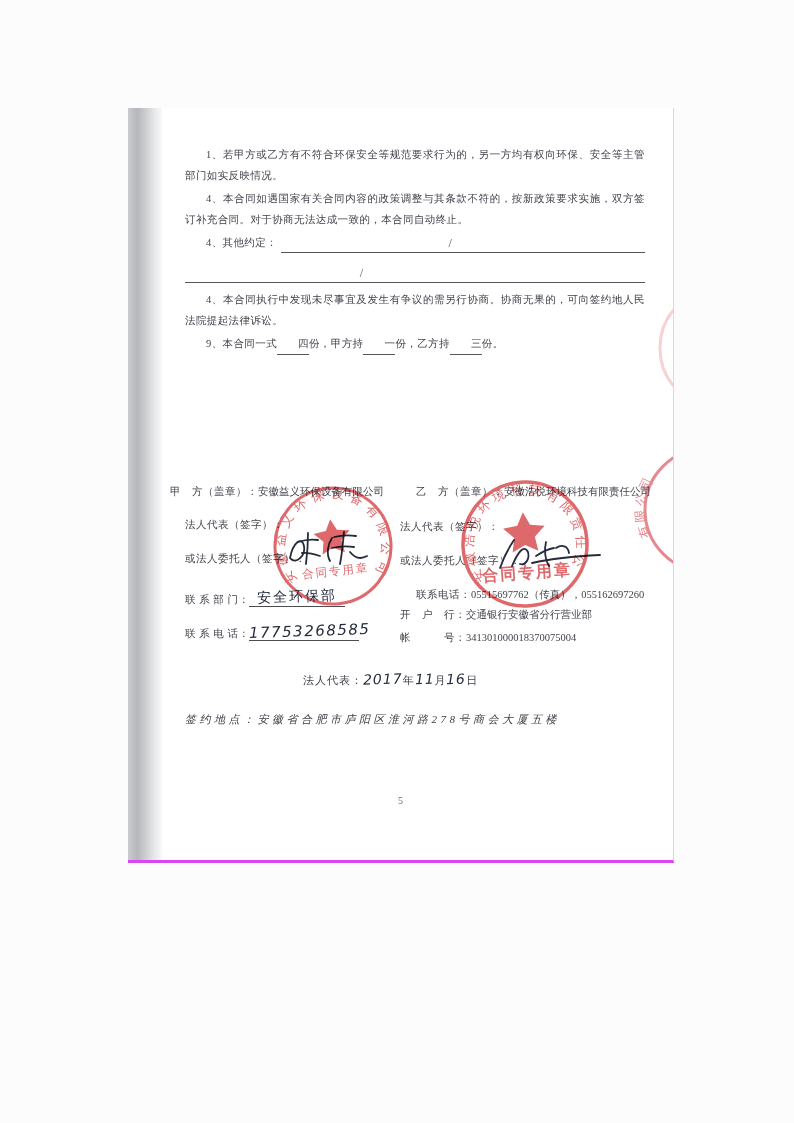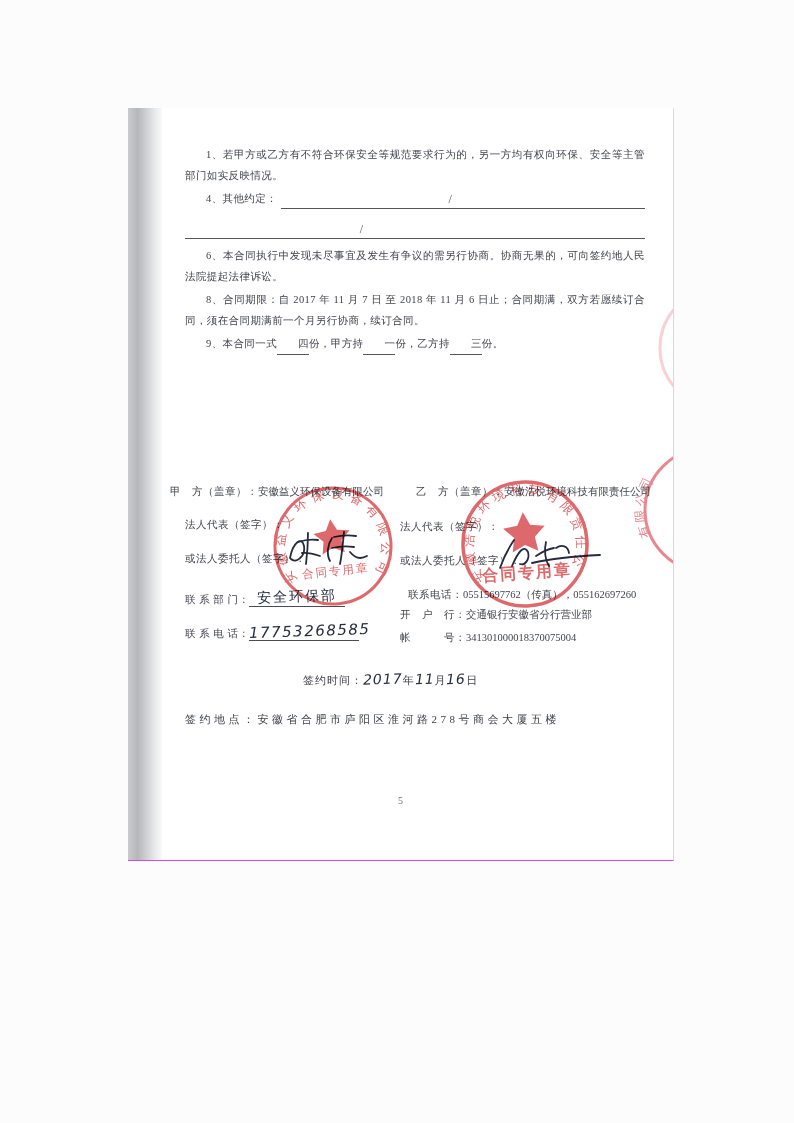--- a/index.html
+++ b/index.html
@@ -6,21 +6,21 @@
   body{
     width:794px;height:1123px;position:relative;overflow:hidden;
     background:#fcfcfd;
     font-family:"Liberation Serif", serif;
     color:#3a3c44;
   }
   .sheet{
     position:absolute;left:128px;top:108px;width:545px;height:752px;
     background:#ffffff;
     border-right:1px solid #d9dadc;
-    border-bottom:1px solid #d946ef;
+    border-bottom:3px solid #d946ef;
     overflow:hidden;
   }
   .spine{
     position:absolute;left:0;top:0;width:34px;height:100%;
     background:linear-gradient(to right,#c9cbce 0%,#b5b7bb 28%,#cfd1d4 55%,#e8eaec 80%,#f8f9f9 100%);
   }
   .clauses{
     position:absolute;left:57px;top:36px;width:460px;
     font-size:10.5px;line-height:21px;letter-spacing:.4px;
     text-align:justify;color:#41434c;
@@ -40,44 +40,44 @@
     display:inline-block;transform:rotate(-2deg);
   }
   .hw-dept{font-size:14px;letter-spacing:2px;}
   .hw-phone{font-size:15px;letter-spacing:1.5px;font-style:italic;}
   .hw-date{font-size:14px;letter-spacing:1px;font-style:italic;}
   .uslot{display:inline-block;border-bottom:1px solid #4a4c52;text-align:center;vertical-align:bottom;}
   .seal{position:absolute;mix-blend-mode:multiply;opacity:.85;}
   .seal svg{overflow:visible;}
   .sigscribble{position:absolute;}
   .signtime{position:absolute;left:175px;top:563px;font-size:11px;letter-spacing:1px;color:#40424b;}
-  .signplace{position:absolute;left:57px;top:604px;font-size:11px;letter-spacing:3.5px;color:#3e4049;}
+  .signplace{position:absolute;left:57px;top:604px;font-size:11px;letter-spacing:3.5px;color:#3e4049;font-style:italic;}
   .pagenum{position:absolute;left:0;top:687px;width:545px;text-align:center;font-size:10px;color:#6a6c72;}
   .frag{opacity:.8;}
   .frag2{opacity:.3;}
 </style>
 </head>
 <body>
 
 <div class="sheet">
   <div class="spine"></div>
 
   <div class="clauses">
     <p>1、若甲方或乙方有不符合环保安全等规范要求行为的，另一方均有权向环保、安全等主管部门如实反映情况。</p>
+    <p>4、本合同如遇国家有关合同内容的政策调整与其条款不符的，按新政策要求实施，双方签订补充合同。对于协商无法达成一致的，本合同自动终止。</p>
     <div class="c5row">
       <span class="lbl">4、其他约定：</span>
       <span class="fill uline">
         <span class="slash" style="left:46%">/</span>
       </span>
     </div>
     <div class="c5row2 uline">
       <span class="slash" style="left:38%">/</span>
     </div>
-    <p>6、本合同执行中发现未尽事宜及发生有争议的需另行协商。协商无果的，可向签约地人民法院提起法律诉讼。</p>
-    <p>8、合同期限：自 2017 年 11 月 7 日 至 2018 年 11 月 6 日止；合同期满，双方若愿续订合同，须在合同期满前一个月另行协商，续订合同。</p>
+    <p>4、本合同执行中发现未尽事宜及发生有争议的需另行协商。协商无果的，可向签约地人民法院提起法律诉讼。</p>
     <p class="c9"><span>9、本合同一式</span><span class="uval">四</span><span>份，甲方持</span><span class="uval">一</span><span>份，乙方持</span><span class="uval">三</span><span>份。</span></p>
   </div>
 
   <div class="sigrow" style="left:42px;top:377px;">
     <span class="lbl">甲　方（盖章）：</span><span>安徽益义环保设备有限公司</span>
   </div>
   <div class="sigrow" style="left:57px;top:410px;">
     <span class="lbl">法人代表（签字）：</span>
   </div>
   <div class="sigrow" style="left:57px;top:444px;">
@@ -106,21 +106,21 @@
 
   <div class="sigrow" style="left:288px;top:377px;">
     <span class="lbl">乙　方（盖章）：</span><span>安徽浩悦环境科技有限责任公司</span>
   </div>
   <div class="sigrow" style="left:272px;top:412px;">
     <span class="lbl">法人代表（签字）：</span>
   </div>
   <div class="sigrow" style="left:272px;top:446px;">
     <span class="lbl">或法人委托人（签字）：</span>
   </div>
-  <div class="sigrow" style="left:280px;top:480px;">
+  <div class="sigrow" style="left:288px;top:480px;">
     <span class="lbl">联系电话：</span><span>05515697762（传真），055162697260</span>
   </div>
   <div class="sigrow" style="left:272px;top:500px;">
     <span class="lbl">开　户　行：</span><span>交通银行安徽省分行营业部</span>
   </div>
   <div class="sigrow" style="left:272px;top:523px;">
     <span class="lbl">帐　　　号：</span><span>341301000018370075004</span>
   </div>
 
   <svg class="sigscribble" style="left:360px;top:428px;" width="120" height="40" viewBox="0 0 120 40">
@@ -178,21 +178,21 @@
     </svg>
   </div>
 
   <div class="seal frag2" style="left:512px;top:170px;">
     <svg width="140" height="140" viewBox="0 0 140 140">
       <circle cx="80" cy="70" r="60" fill="none" stroke="#e06a72" stroke-width="3"></circle>
     </svg>
   </div>
 
   <div class="signtime">
-    <span>签约时间：</span><span class="hw hw-date">2017</span><span>年</span><span class="hw hw-date">11</span><span>月</span><span class="hw hw-date">16</span><span>日</span>
+    <span>法人代表：</span><span class="hw hw-date">2017</span><span>年</span><span class="hw hw-date">11</span><span>月</span><span class="hw hw-date">16</span><span>日</span>
   </div>
 
   <div class="signplace">
     <span>签约地点：</span><span>安徽省合肥市庐阳区淮河路278号商会大厦五楼</span>
   </div>
 
   <div class="pagenum">5</div>
 </div>
 
 </body></html>

